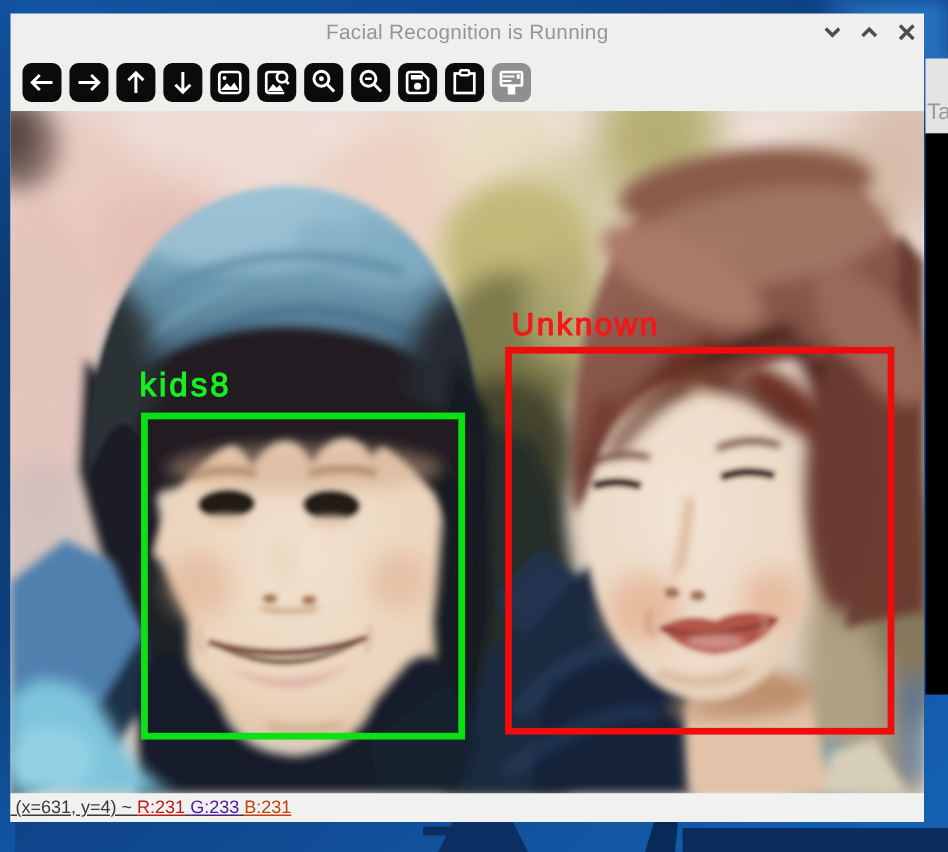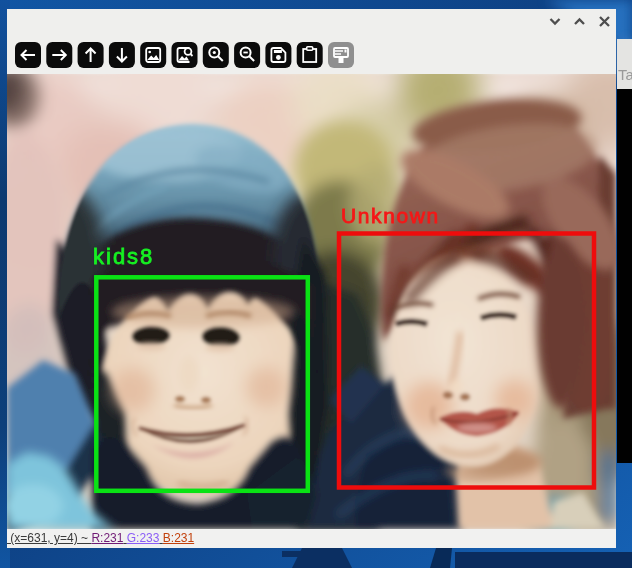--- a/index.html
+++ b/index.html
@@ -45,20 +45,21 @@
     <rect x="0" y="0" width="10" height="568" fill="url(#dleft)"></rect>
     <polygon points="545,0 632,0 632,58 600,30" fill="#2f7fd0" opacity="0.75" filter="url(#db)"></polygon>
     <polygon points="632,40 632,90 614,70 614,46" fill="#5e93cc" opacity="0.6" filter="url(#db)"></polygon>
     <rect x="455" y="552" width="177" height="16" fill="#0a2c5e"></rect>
     <polygon points="302,548 342,548 352,568 292,568" fill="#0b2f62"></polygon>
     <polygon points="436,548 452,548 450,568 430,568" fill="#082a58"></polygon>
     <rect x="282" y="551" width="30" height="6" fill="#0b2f62"></rect>
   </svg>
 
   <div id="win" class="abs"></div>
+  <div id="title" class="abs">Facial Recognition is Running</div>
 
   <svg id="ctrls" class="abs" width="80" height="16" viewBox="0 0 80 16">
     <g fill="none" stroke="#4e4e4e" stroke-width="2.3">
       <polyline points="10.5,5 15,9.5 19.5,5"></polyline>
       <polyline points="35,10 39.5,5.5 44,10"></polyline>
       <path d="M60,3 L69,12 M60,12 L69,3"></path>
     </g>
   </svg>
 
   <svg id="toolbar" class="abs" width="350" height="28" viewBox="0 0 350 28">
@@ -402,18 +403,18 @@
     </g>
 
     </g>
 
     <rect x="89.3" y="203.3" width="211.5" height="213.5" fill="none" stroke="#0ae214" stroke-width="4.5"></rect>
     <rect x="332" y="159.5" width="255" height="254" fill="none" stroke="#ee0c0c" stroke-width="4.5"></rect>
     <text x="86" y="190" font-size="22" fill="#16f022" stroke="#16f022" stroke-width="0.8" letter-spacing="2">kids8</text>
     <text x="334" y="149" font-size="21" fill="#f51717" stroke="#f51717" stroke-width="0.8" letter-spacing="1.6">Unknown</text>
   </svg>
 
-  <div id="status" class="abs"><span style="color:#3a3a3a">&nbsp;(x=631, y=4) ~ </span><span style="color:#701a75">R:231</span><span style="color:#3a3a3a"> </span><span style="color:#8b5cf6">G:233</span><span style="color:#3a3a3a"> </span><span style="color:#c2410c">B:231</span></div>
+  <div id="status" class="abs"><span style="color:#3a3a3a">&nbsp;(x=631, y=4) ~ </span><span style="color:#b91c1c">R:231</span><span style="color:#3a3a3a"> </span><span style="color:#4c1d95">G:233</span><span style="color:#3a3a3a"> </span><span style="color:#c2410c">B:231</span></div>
 
   <div id="tab" class="abs"></div>
   <div id="tabtext" class="abs">Ta</div>
   <div id="blackwin" class="abs"></div>
 </div>
 
 </body></html>

